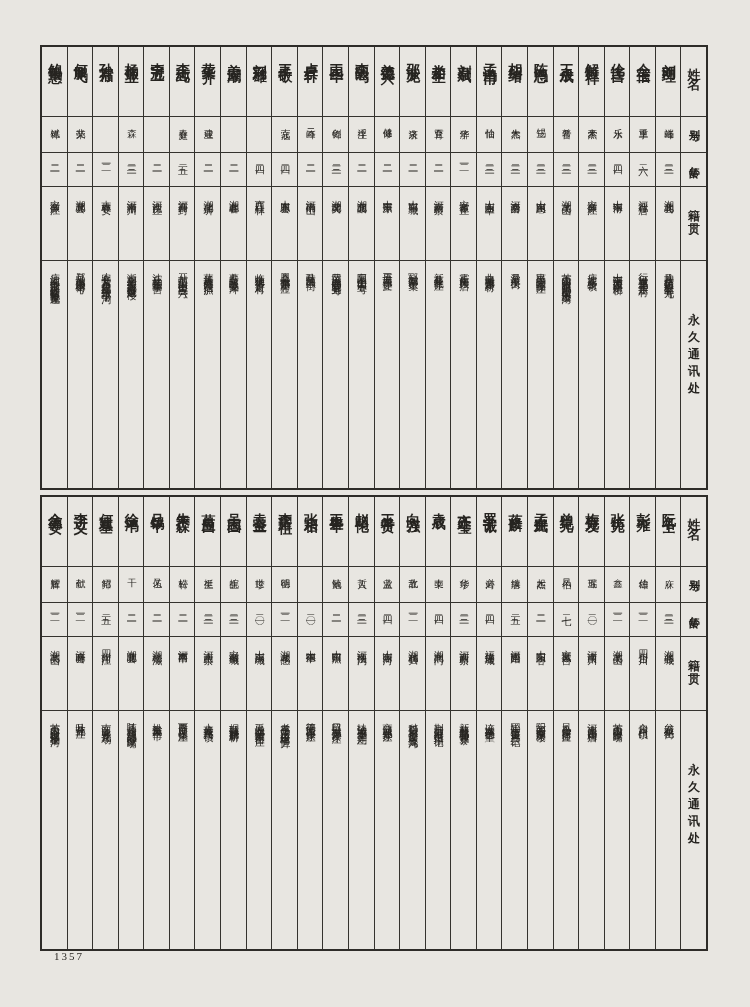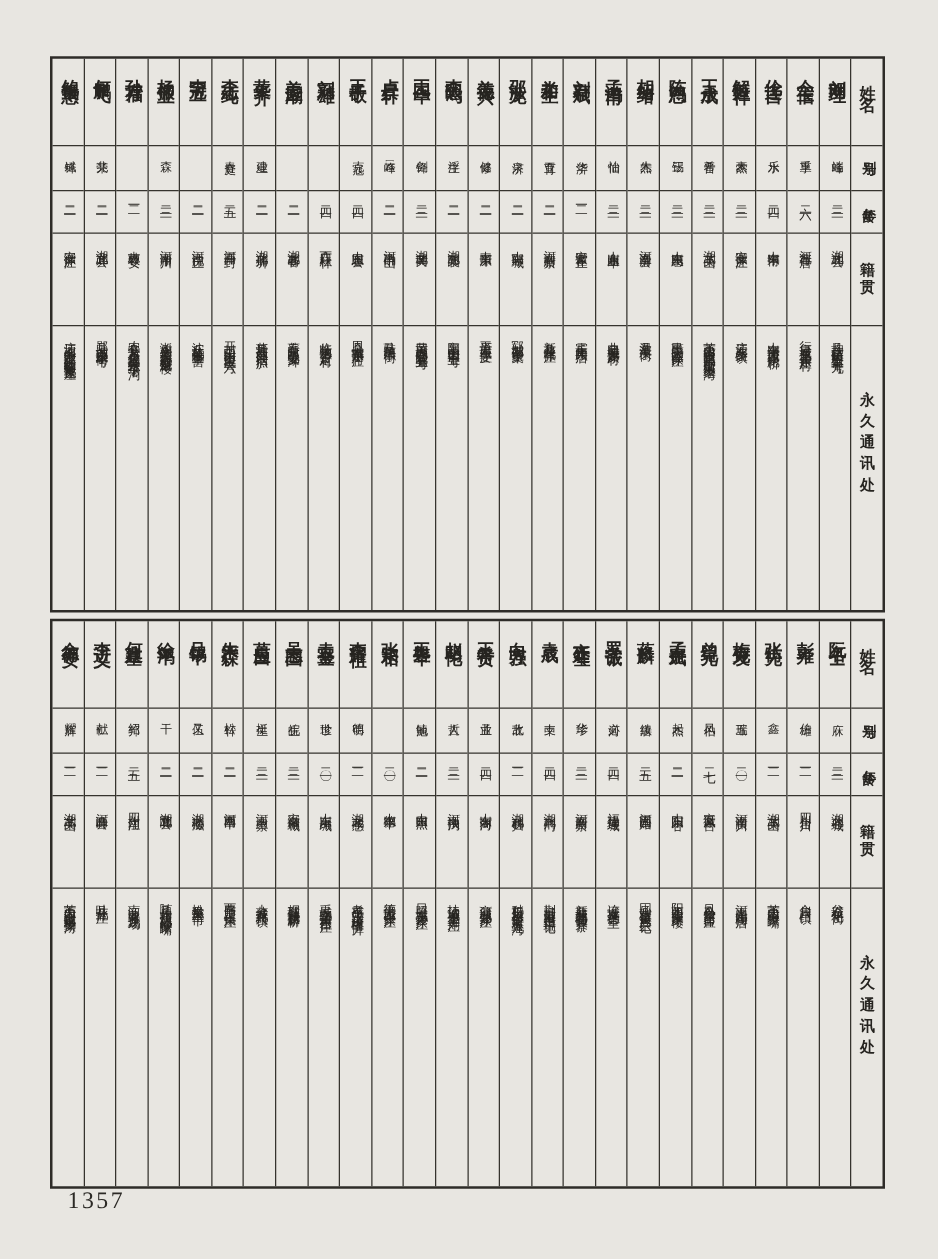--- a/index.html
+++ b/index.html
@@ -55,21 +55,21 @@
   .header-col .cell-alias,
   .header-col .cell-age { font-size:11px; }
   .header-col .cell-origin { font-size:12px; }
   .header-col .cell-origin .vtext { letter-spacing:14px; padding-top:8px; }
   .header-col .cell-name { font-size:13px; }
   .header-col .cell-name .vtext { letter-spacing:9px; padding-top:6px; }
   .header-col .cell-address { font-size:12px; }
   .header-col .cell-address .vtext { letter-spacing:17px; padding-top:38px; }
   .page-number {
     position:absolute; left:54px; top:950px;
-    font-size:19px; letter-spacing:2px; color:#2c2a26;
+    font-size:11px; letter-spacing:2px; color:#2c2a26;
   }
 </style>
 </head>
 <body>
 
 <div class="page">
 
   <div class="registry-table t-top">
     <div class="col person-col">
     <div class="cell cell-name">

